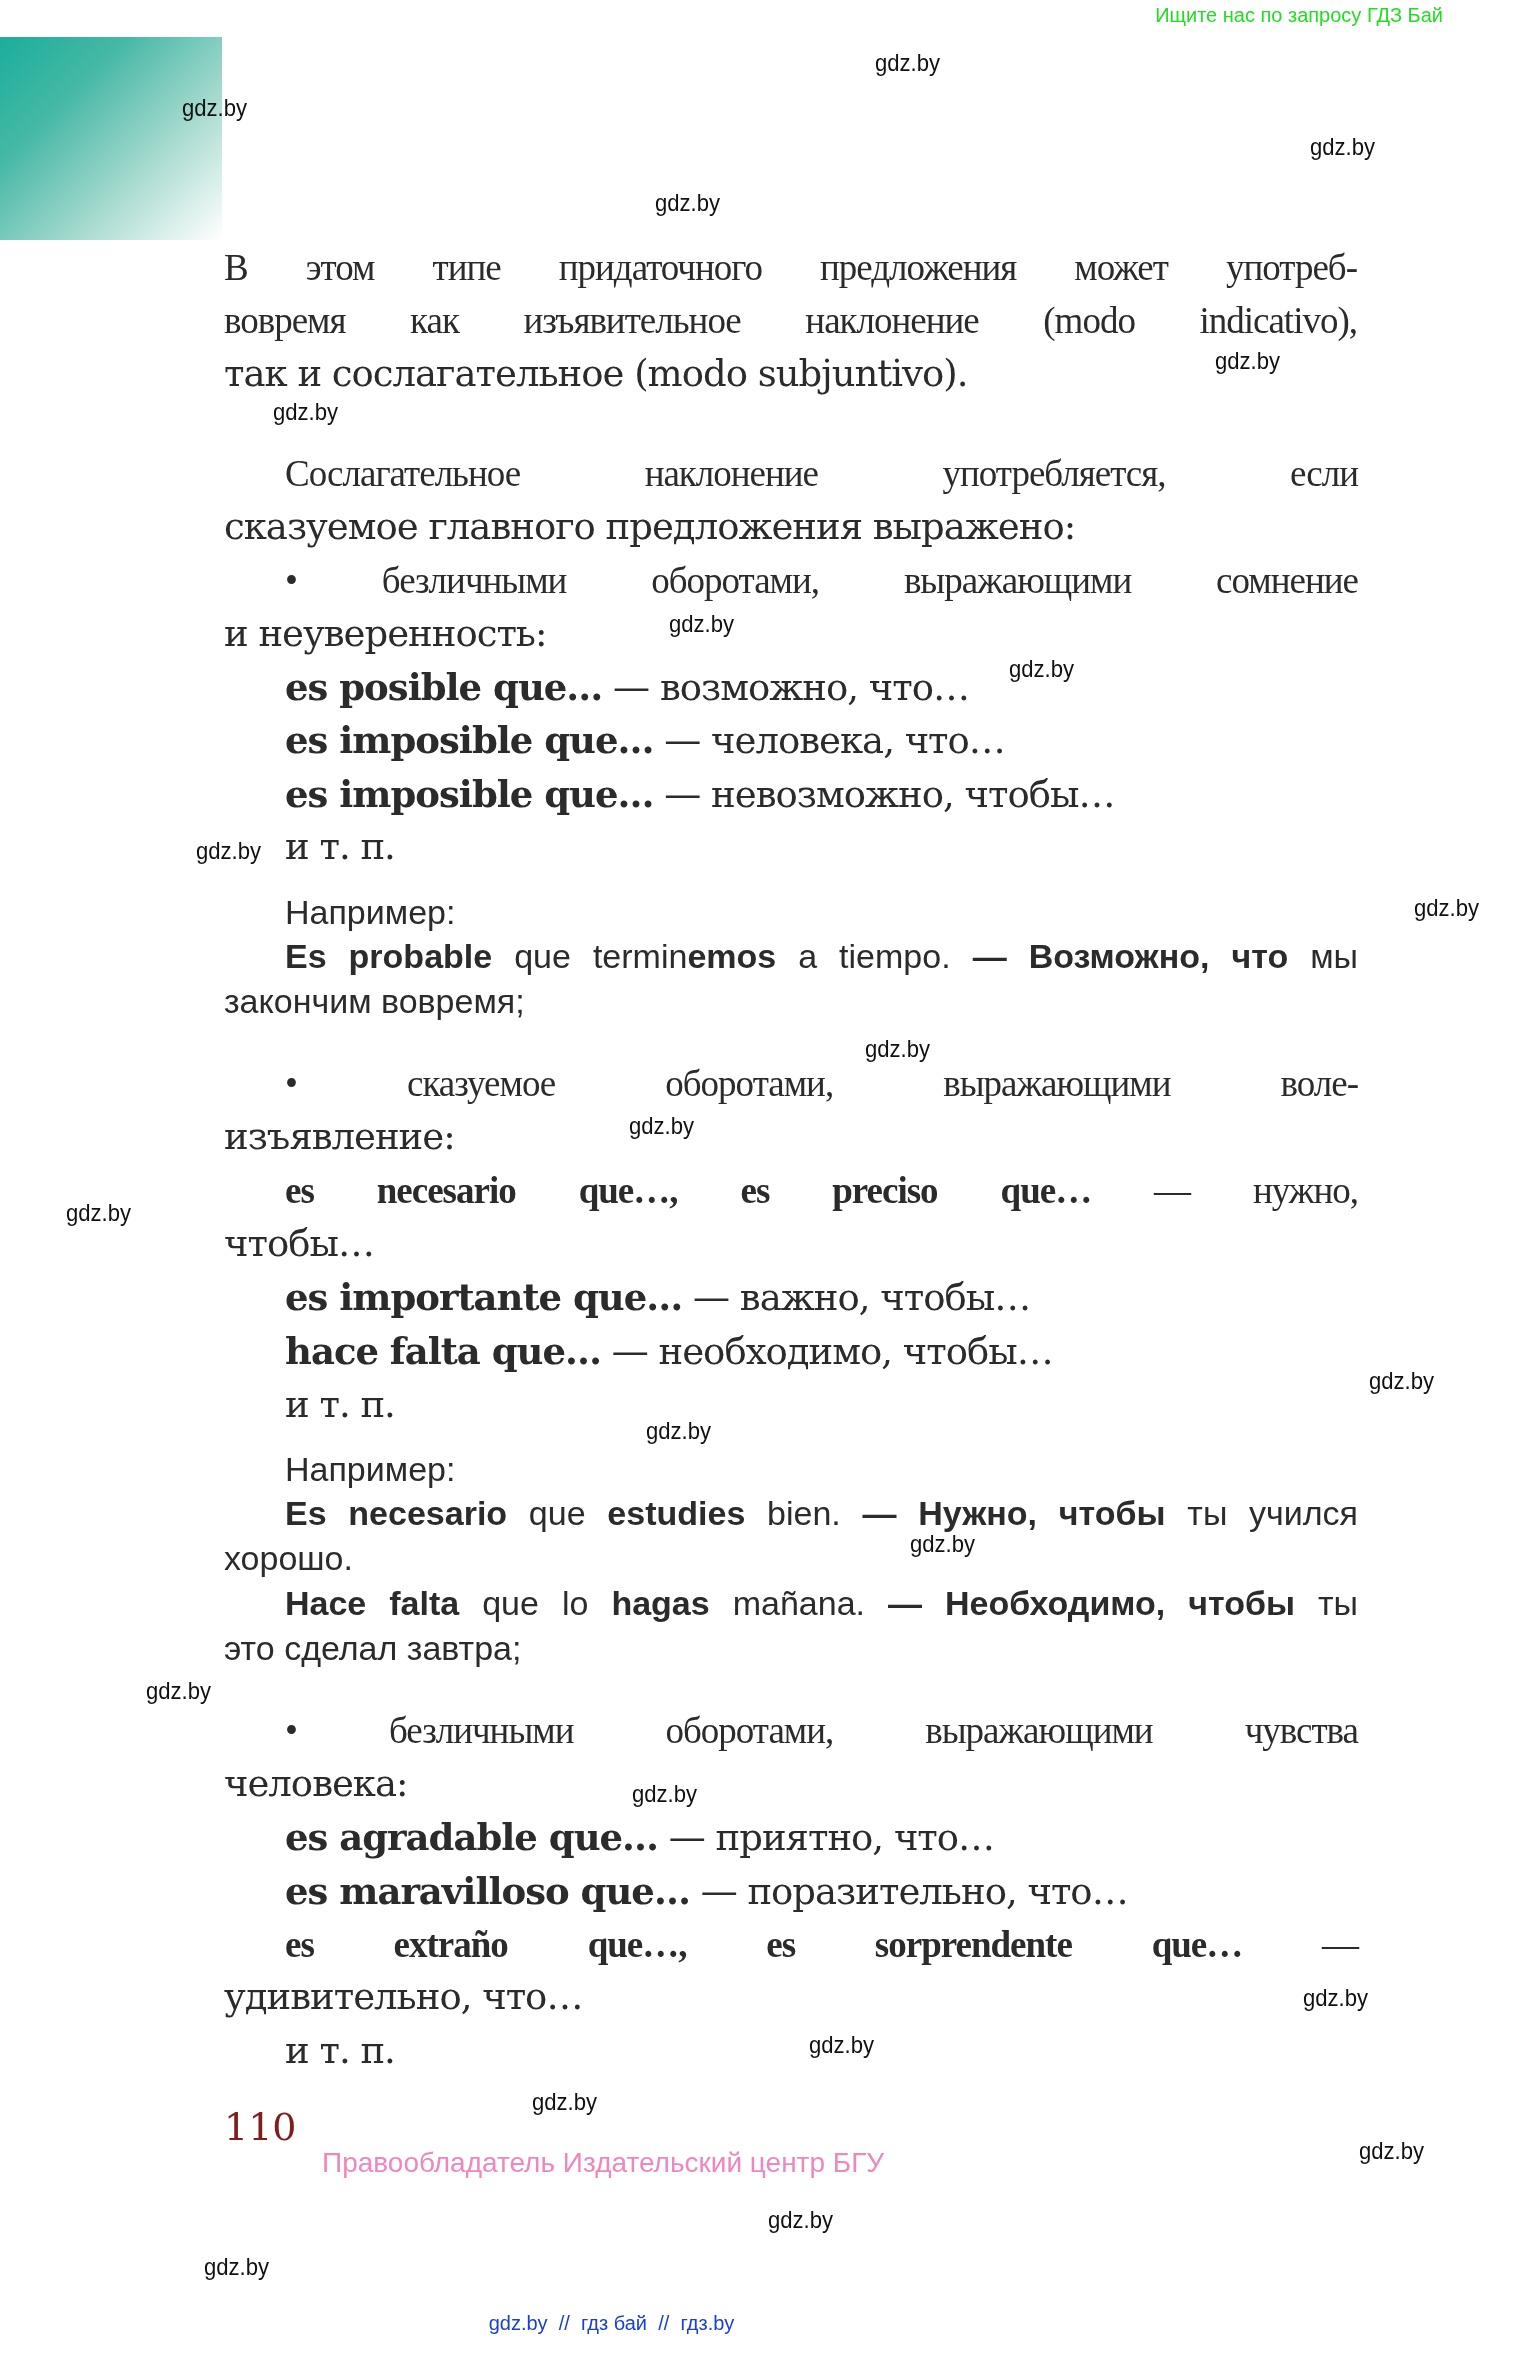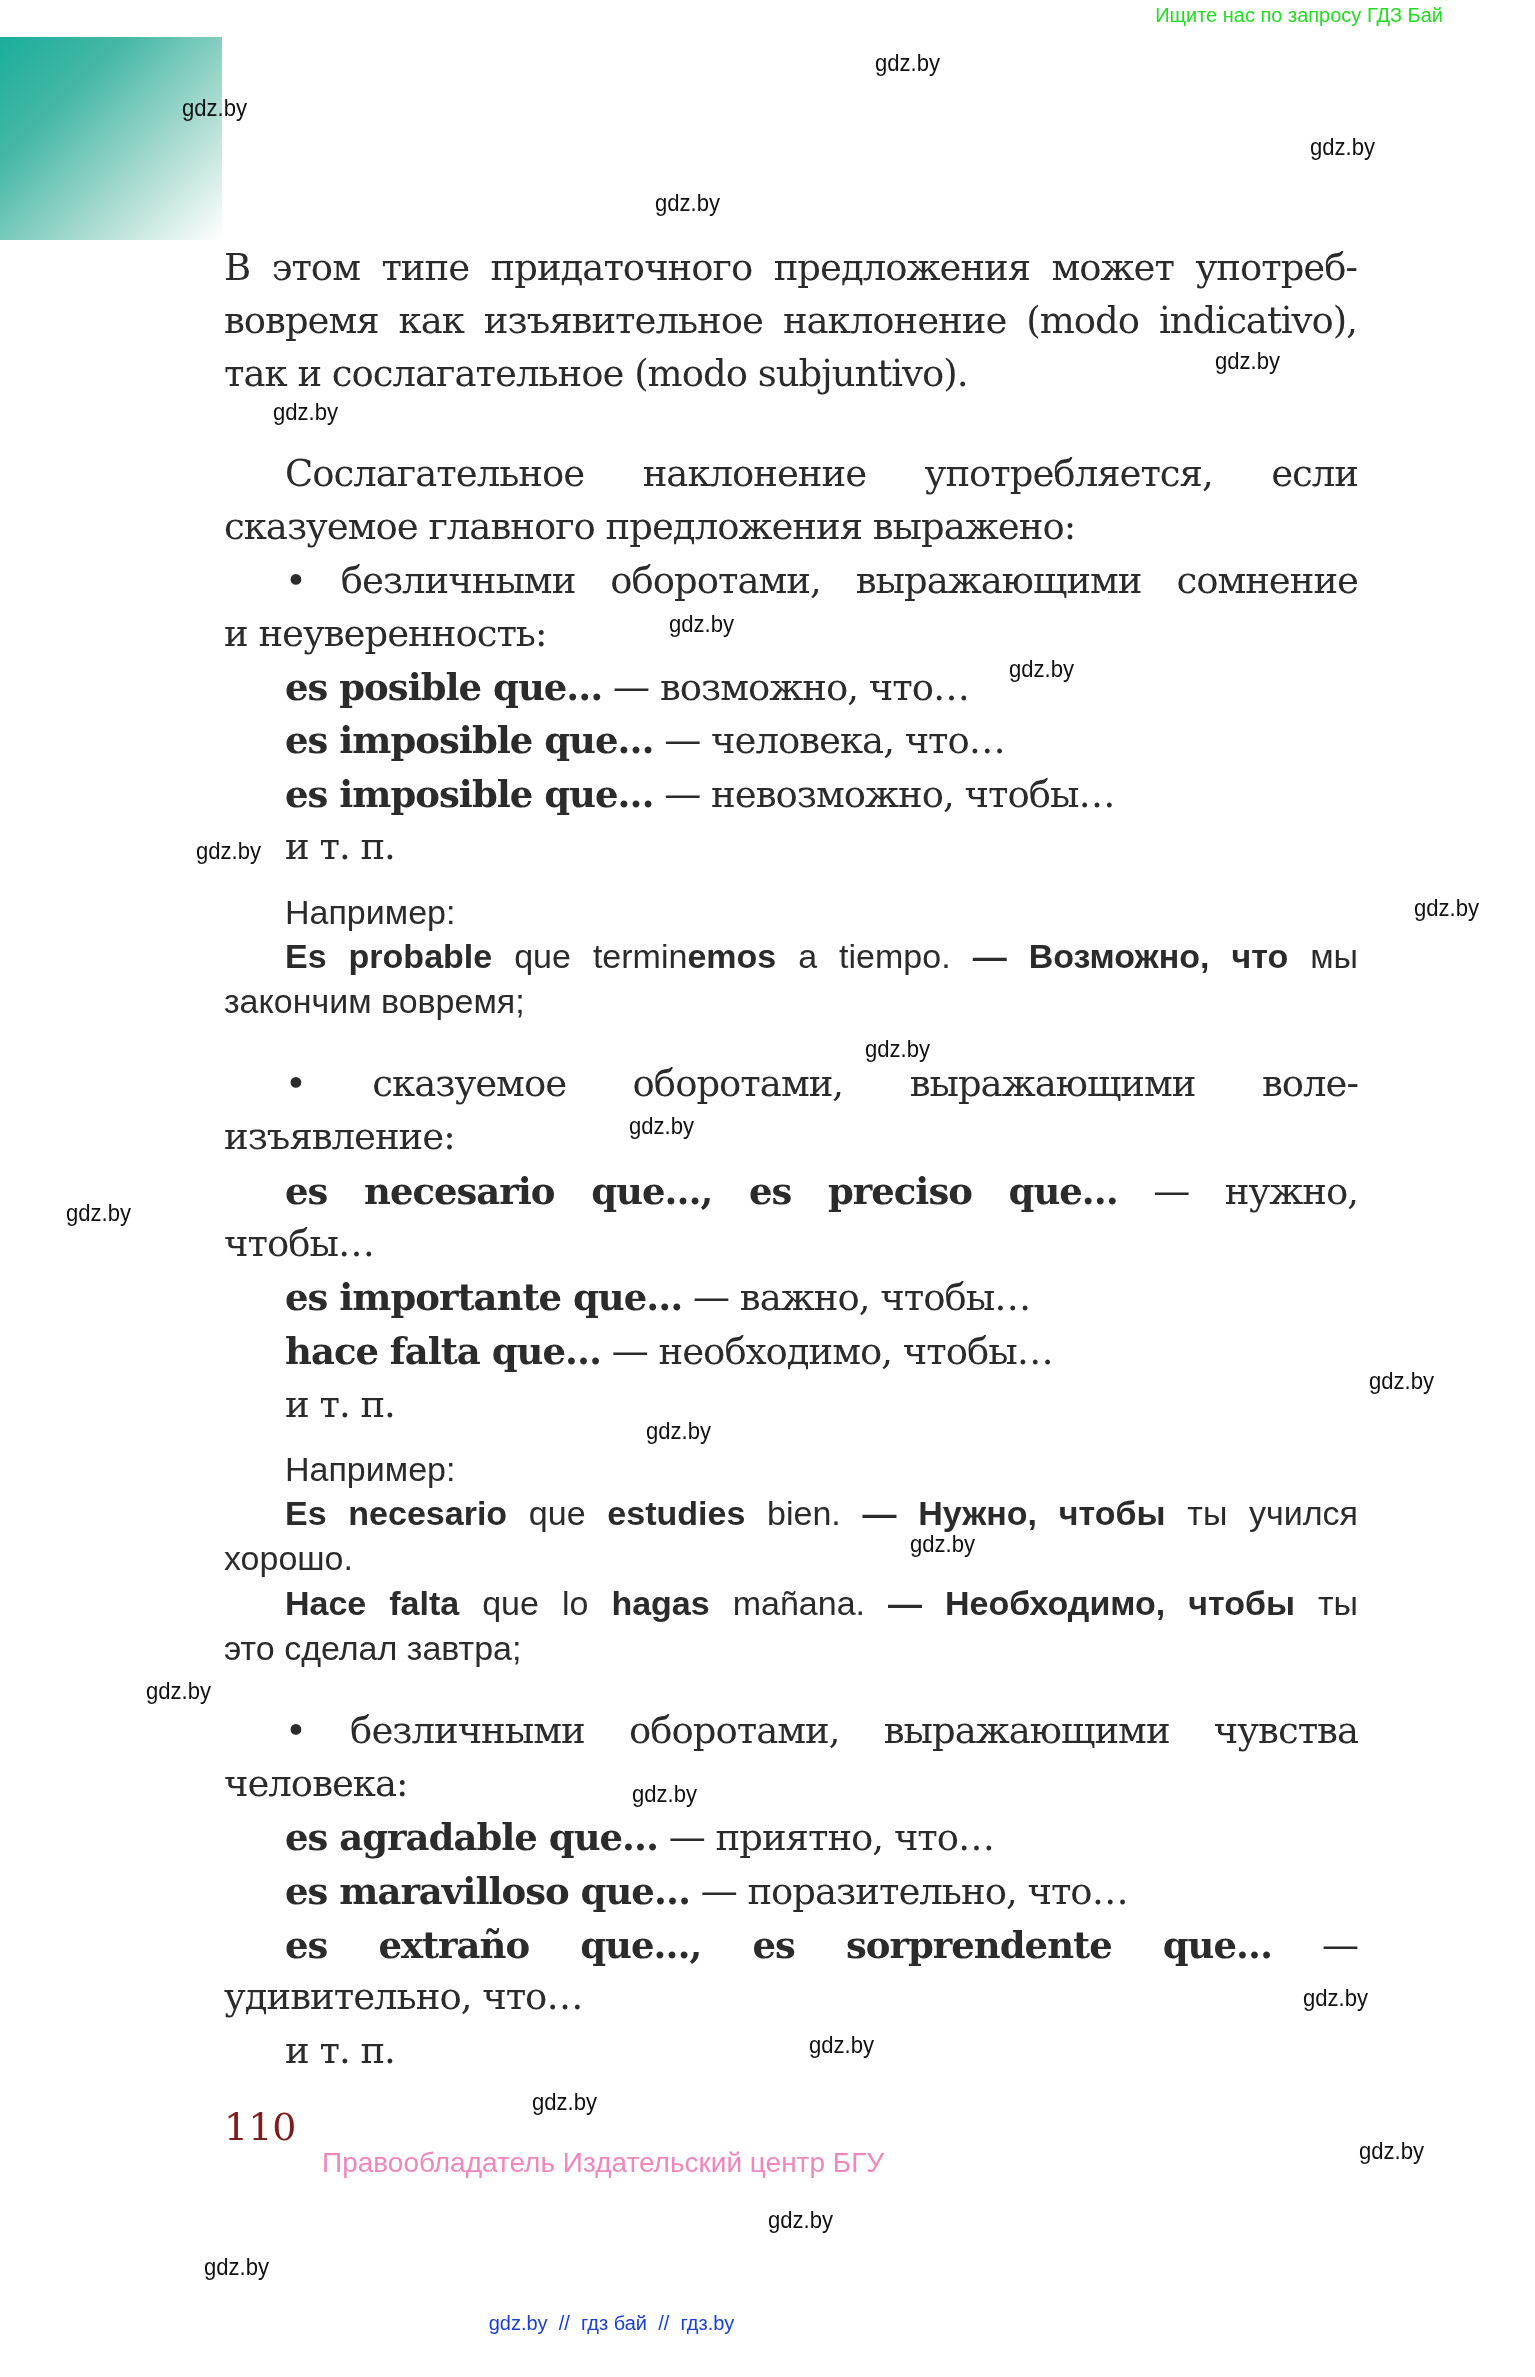--- a/index.html
+++ b/index.html
@@ -19,21 +19,21 @@
   .wm {
     font-family:"Liberation Sans", sans-serif; font-size:24px; color:#111;
     transform:scaleX(0.92); transform-origin:left top;
   }
   .line {
     left:224px; width:1133px;
     font-family:"DejaVu Serif", "Liberation Serif", serif;
     font-size:37px; letter-spacing:-1px; color:#2b2b2b;
     transform-origin:left top;
   }
-  .justify { text-align:justify; text-align-last:justify; }
+  .justify { text-align:justify; text-align-last:justify;font-family:Liberation Serif, serif; }
   .indent { padding-left:61px; width:1073px; }
   .sans {
     font-family:"Liberation Sans", sans-serif; font-size:34px; letter-spacing:0;
     color:#2b2b2b;
     margin-top:16px;
   }
   .page-num {
     left:224px; top:2105px;
     font-family:"DejaVu Serif", serif; font-size:38px; color:#7f1d1d;
   }

